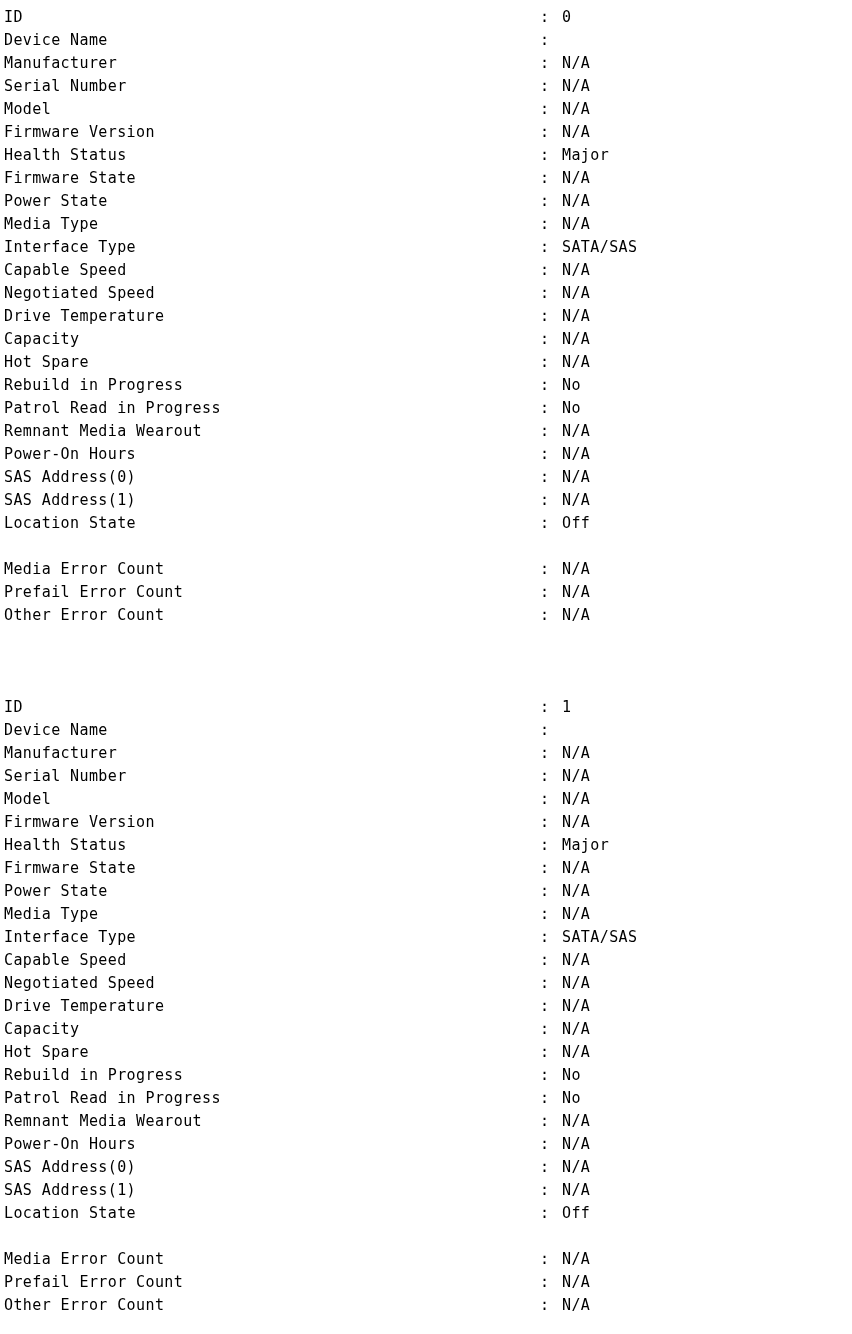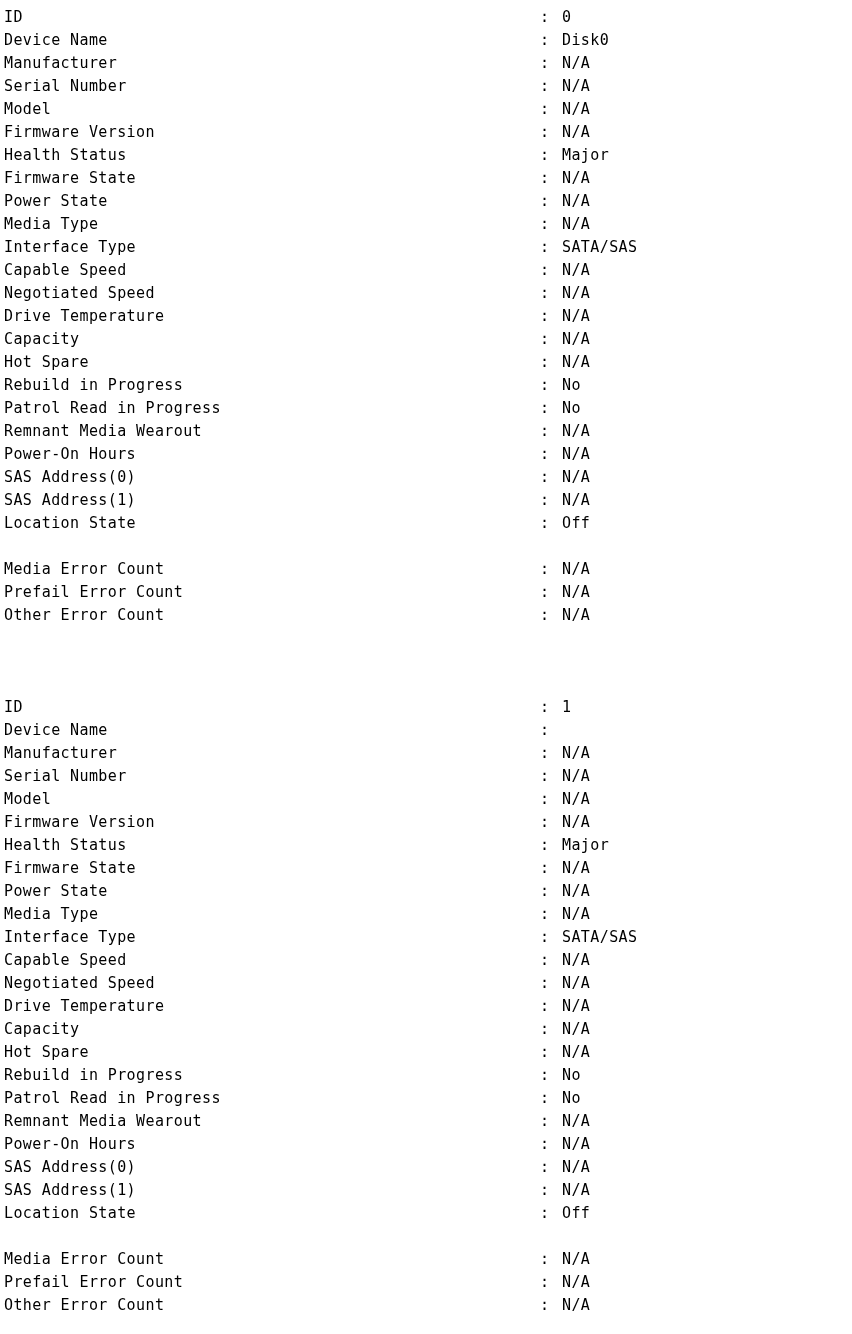--- a/index.html
+++ b/index.html
@@ -50,21 +50,21 @@
     height: 69px;
   }
 </style>
 </head>
 <body>
 
 <div class="page" id="page-root">
     <div class="block">
       <div>
         <div class="row"><span class="label">ID</span><span class="colon">:</span><span class="value">0</span></div>
-        <div class="row"><span class="label">Device Name</span><span class="colon">:</span><span class="value">Disk0</span></div>
+        <div class="row"><span class="label">Device Name</span><span class="colon">:</span></div>
         <div class="row"><span class="label">Manufacturer</span><span class="colon">:</span><span class="value">N/A</span></div>
         <div class="row"><span class="label">Serial Number</span><span class="colon">:</span><span class="value">N/A</span></div>
         <div class="row"><span class="label">Model</span><span class="colon">:</span><span class="value">N/A</span></div>
         <div class="row"><span class="label">Firmware Version</span><span class="colon">:</span><span class="value">N/A</span></div>
         <div class="row"><span class="label">Health Status</span><span class="colon">:</span><span class="value">Major</span></div>
         <div class="row"><span class="label">Firmware State</span><span class="colon">:</span><span class="value">N/A</span></div>
         <div class="row"><span class="label">Power State</span><span class="colon">:</span><span class="value">N/A</span></div>
         <div class="row"><span class="label">Media Type</span><span class="colon">:</span><span class="value">N/A</span></div>
         <div class="row"><span class="label">Interface Type</span><span class="colon">:</span><span class="value">SATA/SAS</span></div>
         <div class="row"><span class="label">Capable Speed</span><span class="colon">:</span><span class="value">N/A</span></div>

